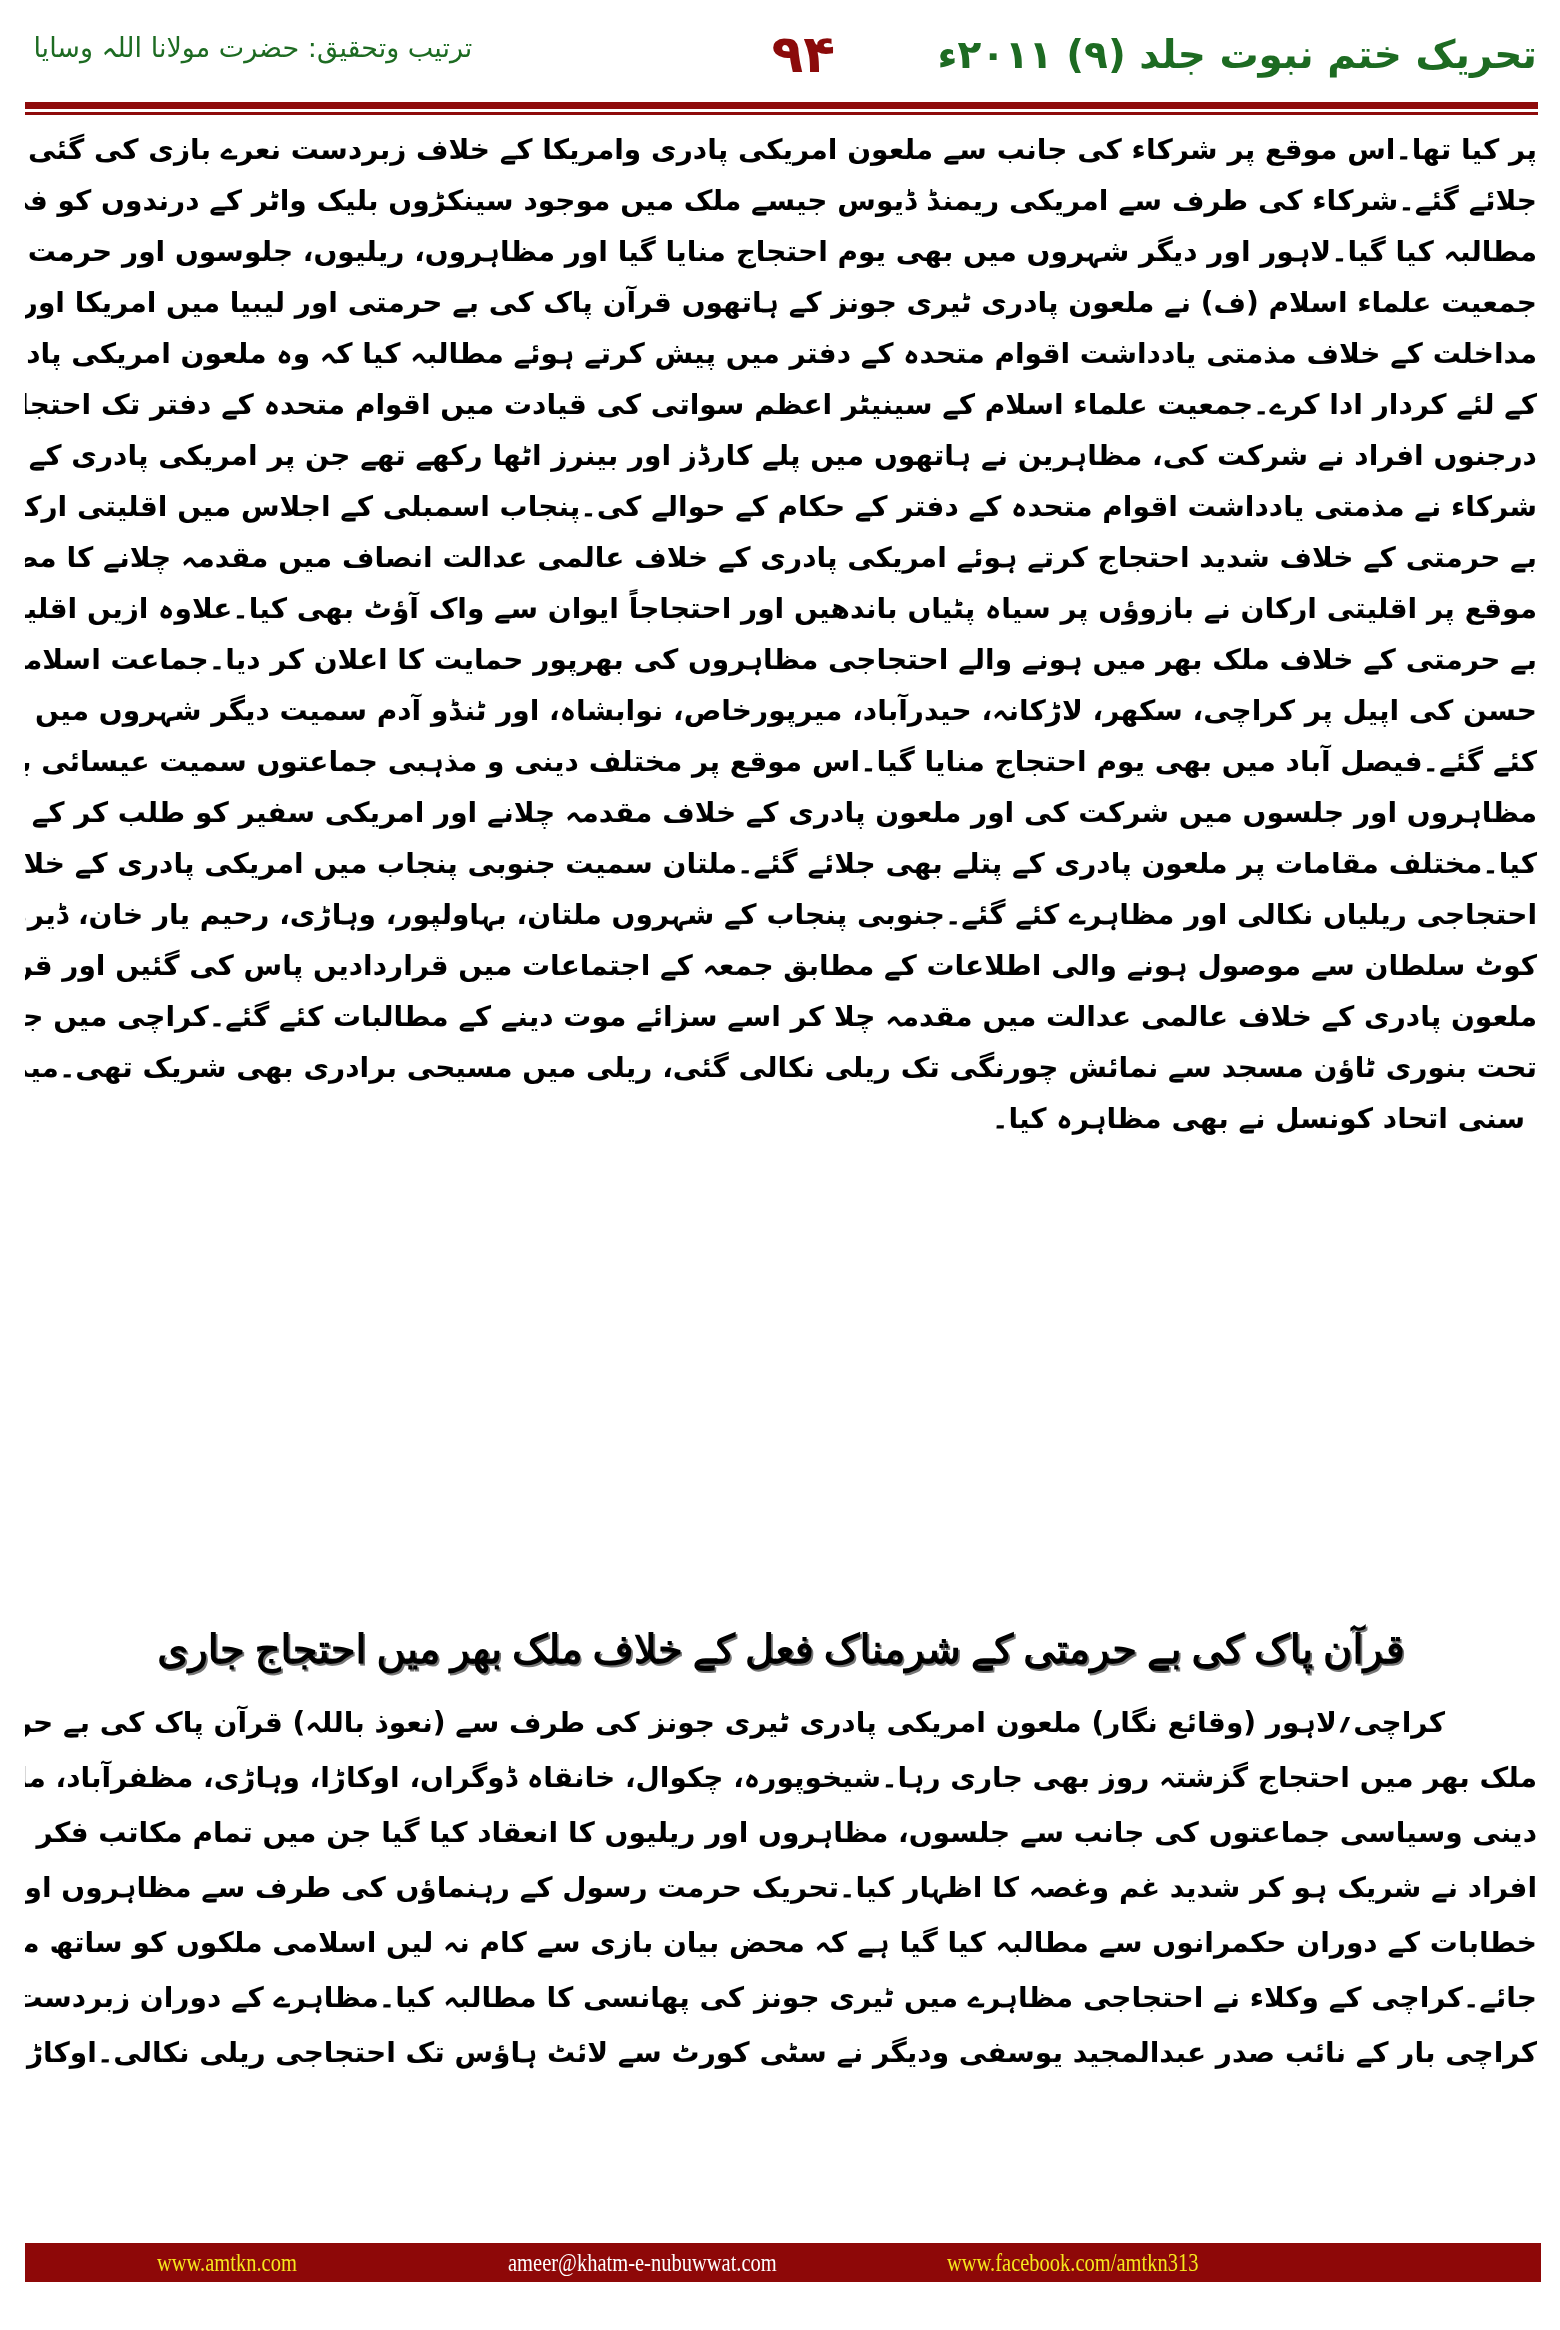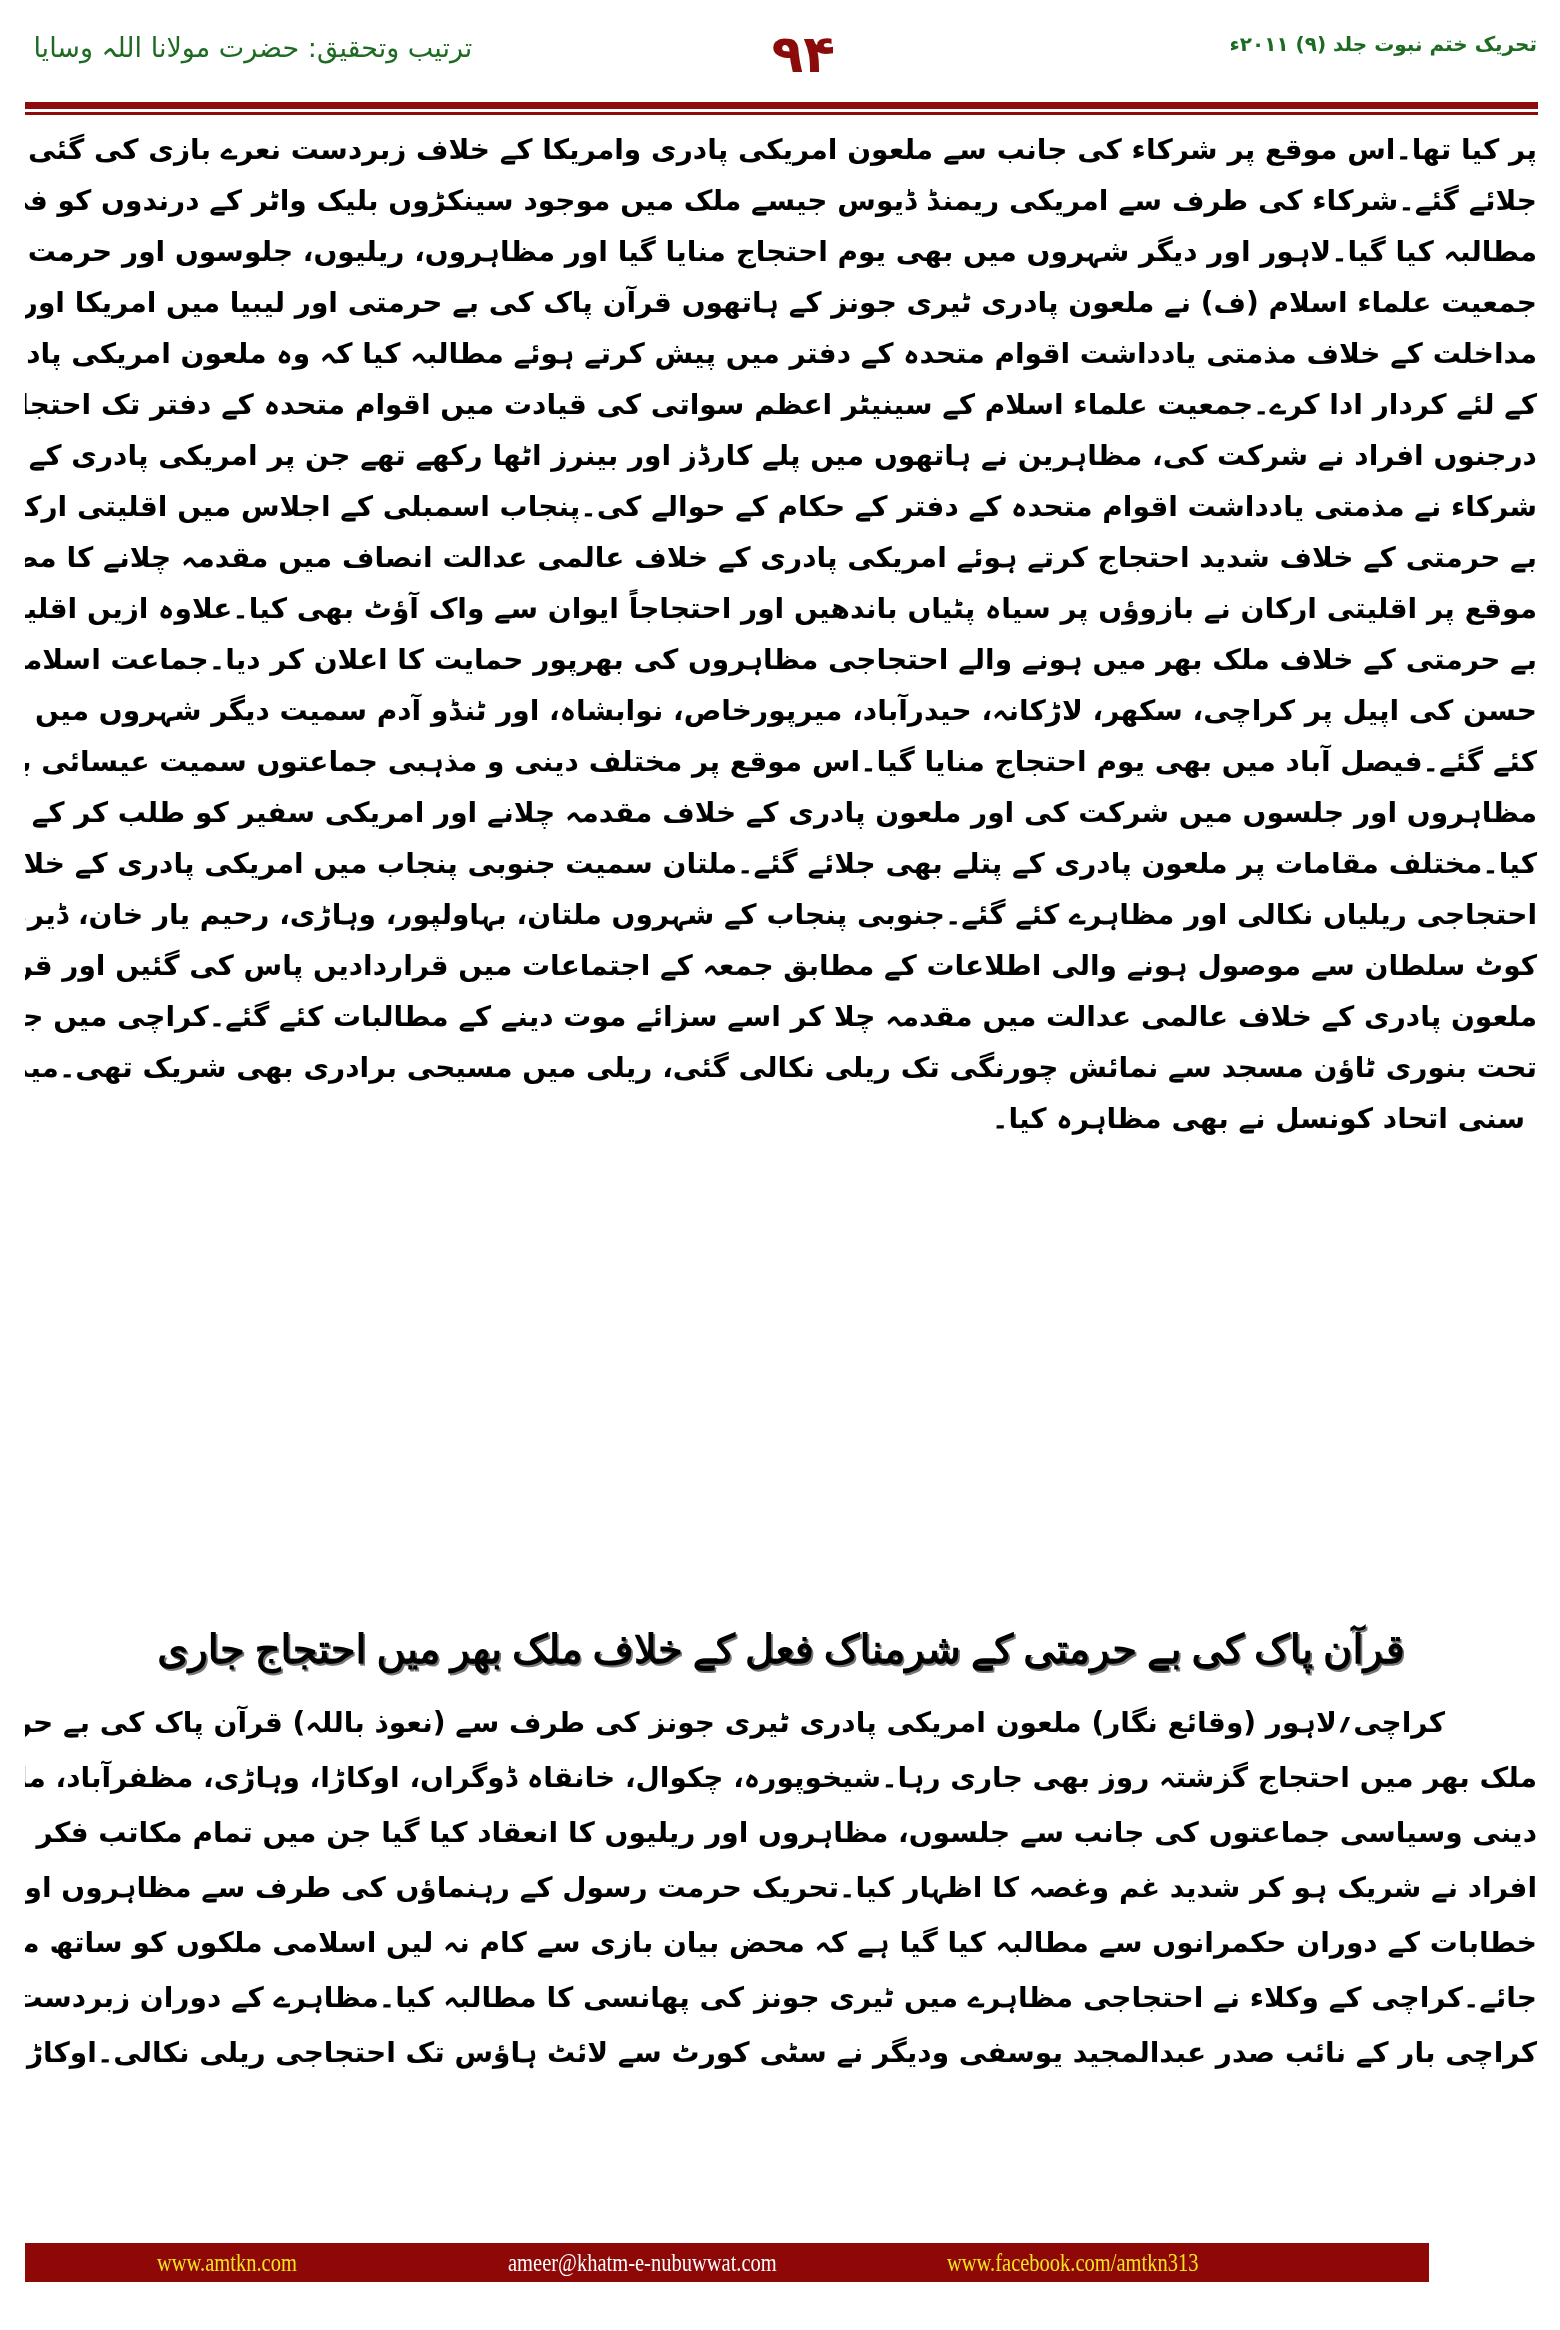--- a/index.html
+++ b/index.html
@@ -29,21 +29,21 @@
     height: 84px;
   }
   .hdr-right {
     position: absolute;
     right: 0;
     top: 15px;
     direction: rtl;
     color: #1d6b22;
     font-family: "DejaVu Sans", sans-serif;
     font-weight: bold;
-    font-size: 20px;
+    font-size: 39px;
     white-space: nowrap;
   }
   .hdr-left {
     position: absolute;
     left: 8.4px;
     top: 15px;
     direction: rtl;
     color: #1d6b22;
     font-family: "DejaVu Sans", sans-serif;
     font-weight: normal;
@@ -152,21 +152,21 @@
     overflow: hidden;
   }
   .section2 .line.first {
     padding-right: 92px;
   }
   
   .footer {
     position: absolute;
     left: 25px;
     top: 2243px;
-    width: 1404px;
+    width: 1516px;
     height: 39px;
     background: #8e0808;
   }
   .footer span {
     position: absolute;
     top: 0;
     line-height: 39px;
     font-family: "Liberation Serif", serif;
     font-size: 25px;
     white-space: nowrap;

